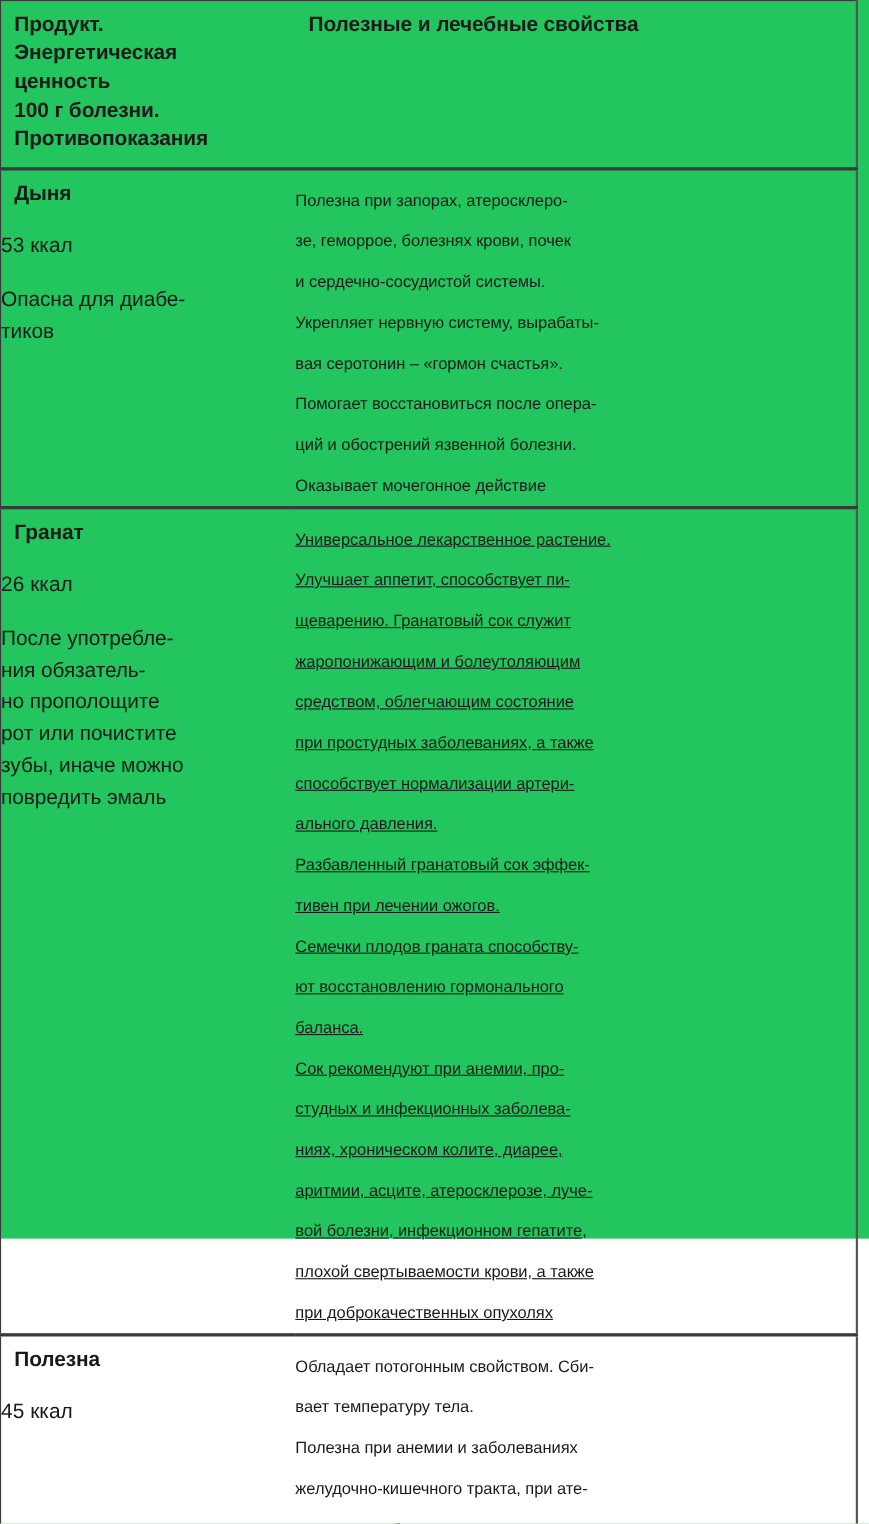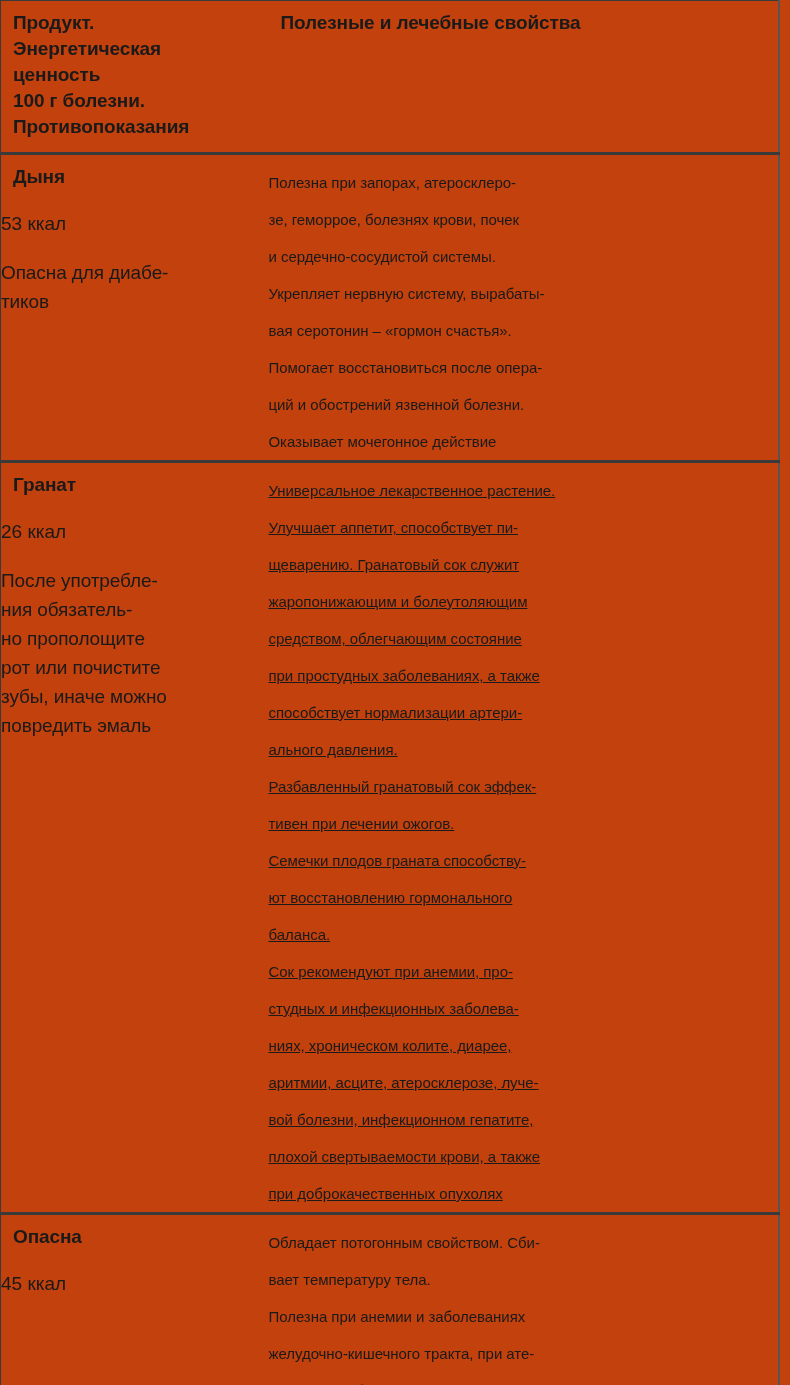--- a/index.html
+++ b/index.html
@@ -10,23 +10,23 @@
   body {
     width: 790px;
     height: 1385px;
     font-family: "Liberation Sans", "DejaVu Sans", sans-serif;
     color: #1a1a1a;
     overflow: hidden;
   }
 
   .sheet {
     width: 790px;
-    height: 1385px;
+    height: 1126px;
     box-sizing: border-box;
-    background: #c2410c;
+    background: #22c55e;
     position: relative;
   }
 
   table.nutrition-table {
     border-collapse: collapse;
     table-layout: fixed;
     width: 778px;
     margin: 0;
     border-top: 1px solid #3a3a3a;
     border-left: 1px solid #3a3a3a;
@@ -177,21 +177,21 @@
 студных и инфекционных заболева-
 ниях, хроническом колите, диарее,
 аритмии, асците, атеросклерозе, луче-
 вой болезни, инфекционном гепатите,
 плохой свертываемости крови, а также
 при доброкачественных опухолях</p>
         </td>
       </tr>
       <tr class="data-row row-malina">
         <td class="cell-product pad-left">
-          <p class="product-name">Опасна</p>
+          <p class="product-name">Полезна</p>
           <p class="product-kcal">45 ккал</p>
 
         </td>
         <td class="pad-right">
           <p class="props-text">Обладает потогонным свойством. Сби-
 вает температуру тела.
 Полезна при анемии и заболеваниях
 желудочно-кишечного тракта, при ате-
 росклерозе, болезнях почек, гипертонии.
 В листьях малины содержатся веще-

